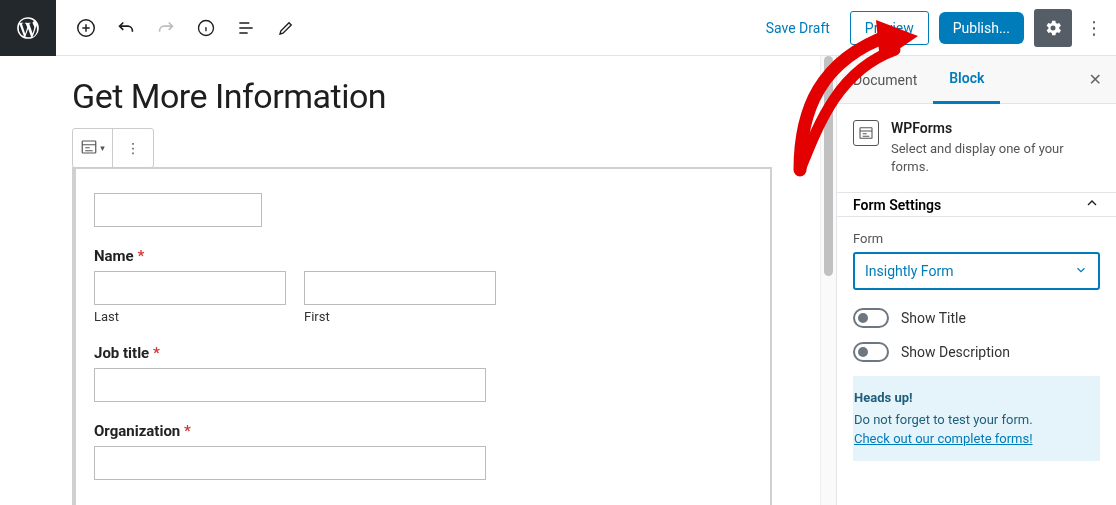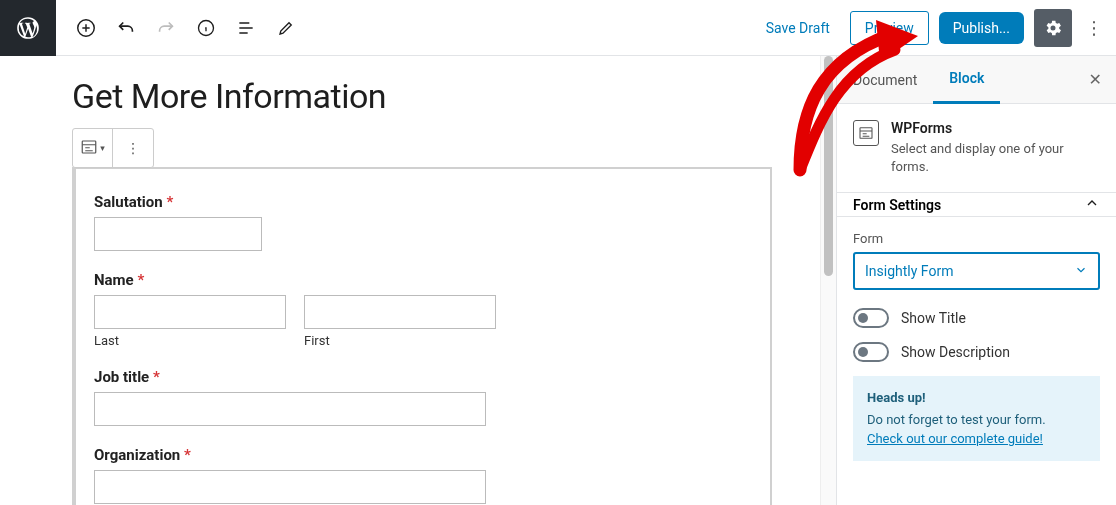--- a/index.html
+++ b/index.html
@@ -50,21 +50,21 @@
   .block-desc-text h3 { font-size: 14px; font-weight: 600; color: #1e1e1e; margin-bottom: 4px; }
   .block-desc-text p { font-size: 13px; color: #555; line-height: 1.4; }
   .panel-header { display: flex; align-items: center; justify-content: space-between; padding: 2px 16px; border-top: 1px solid #e2e4e7; border-bottom: 1px solid #e2e4e7; font-size: 14px; font-weight: 600; cursor: pointer; }
   .panel-body { padding: 14px 16px 20px 16px; }
   .panel-label { font-size: 13px; color: #555; margin-bottom: 6px; display: block; }
   .form-select { width: 100%; height: 38px; border: 2px solid #007cba; border-radius: 3px; padding: 4px 10px; font-size: 14px; color: #007cba; background: #fff; display: flex; align-items: center; justify-content: space-between; cursor: pointer; margin-bottom: 18px; }
   .toggle-row { display: flex; align-items: center; gap: 12px; margin-bottom: 14px; }
   .toggle-pill { width: 36px; height: 20px; border: 2px solid #6c7781; border-radius: 12px; position: relative; background: #fff; cursor: pointer; }
   .toggle-pill::after { content: ""; width: 10px; height: 10px; background: #6c7781; border-radius: 50%; position: absolute; top: 3px; left: 3px; }
   .toggle-label { font-size: 14px; color: #333; }
-  .notice { background: #e5f3fa; padding: 12px 14px; font-size: 13px; color: #1e5f7a; line-height: 1.5; }
+  .notice { background: #e5f3fa; padding: 12px 1px; font-size: 13px; color: #1e5f7a; line-height: 1.5; }
   .notice strong { font-weight: 700; display: block; margin-bottom: 2px; }
   .notice a { color: #007cba; text-decoration: underline; cursor: pointer; }
 
   
   .hand-arrow { position: absolute; top: 10px; left: 780px; pointer-events: none; z-index: 50; }
 
 </style>
 </head>
 <body>
 
@@ -136,21 +136,20 @@
               <path d="M3 9h18M7 13h6M7 17h10"></path>
             </svg>
         </span>
         <span style="font-size:9px;margin-left:2px;color:#555;">▾</span>
       </div>
       <div class="block-toolbar-item">⋮</div>
     </div>
 
     <div class="form-outline">
       <div class="form-field">
-        <label class="field-label"><span>Salutation</span> <span class="req">*</span></label>
         <div class="text-input sal-input"></div>
       </div>
 
       <div class="form-field">
         <label class="field-label"><span>Name</span> <span class="req">*</span></label>
         <div class="half-row">
           <div class="half-col">
             <div class="text-input"></div>
             <div class="sublabel">Last</div>
           </div>
@@ -222,21 +221,21 @@
         <span class="toggle-label">Show Title</span>
       </div>
       <div class="toggle-row">
         <div class="toggle-pill"></div>
         <span class="toggle-label">Show Description</span>
       </div>
 
       <div class="notice">
         <strong>Heads up!</strong>
         <span>Do not forget to test your form.</span><br>
-        <a>Check out our complete guide!</a>
+        <a>Check out our complete forms!</a>
       </div>
     </div>
   </div>
 </div>
 
 <svg class="hand-arrow" width="160" height="170" viewBox="0 0 160 170">
   <path d="M20 160 C 20 100, 40 50, 110 25" stroke="#e20000" stroke-width="13" fill="none" stroke-linecap="round"></path>
   <path d="M20 160 C 40 110, 60 60, 115 40" stroke="#e20000" stroke-width="11" fill="none" stroke-linecap="round"></path>
   <path d="M138 26 L96 10 L100 52 Z" fill="#e20000"></path>
 </svg>

